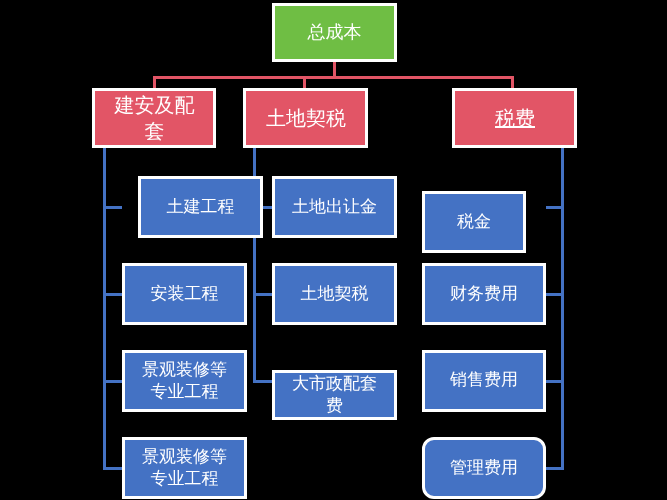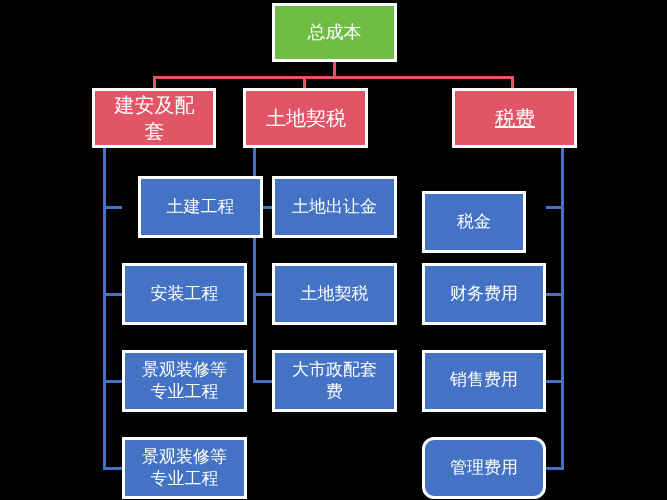--- a/index.html
+++ b/index.html
@@ -31,21 +31,21 @@
   #n-b1{left:243px;top:88px;width:125px;height:60px;}
   #n-b2{left:452px;top:88px;width:125px;height:60px;text-decoration:underline;}
   
   #n-l00{left:138px;top:176px;width:125px;height:62px;}
   #n-l01{left:122px;top:263px;width:125px;height:62px;}
   #n-l02{left:122px;top:350px;width:125px;height:62px;}
   #n-l03{left:122px;top:437px;width:125px;height:62px;}
   
   #n-l10{left:272px;top:176px;width:125px;height:62px;}
   #n-l11{left:272px;top:263px;width:125px;height:62px;}
-  #n-l12{left:272px;top:350px;width:125px;height:62px;}
+  #n-l12{left:272px;top:370px;width:125px;height:50px;}
   
   #n-l20{left:422px;top:176px;width:104px;height:62px;margin-top:15px;}
   #n-l21{left:422px;top:263px;width:124px;height:62px;}
   #n-l22{left:422px;top:350px;width:124px;height:62px;font-family:Liberation Mono, monospace;}
   #n-l23{left:422px;top:437px;width:124px;height:62px;border-radius:12px;}
 
   
   #c-r-stem{left:333px;top:62px;width:3px;height:14px;}
   #c-r-bar {left:153px;top:76px;width:361px;height:3px;}
   #c-r-d0  {left:153px;top:76px;width:3px;height:12px;}

